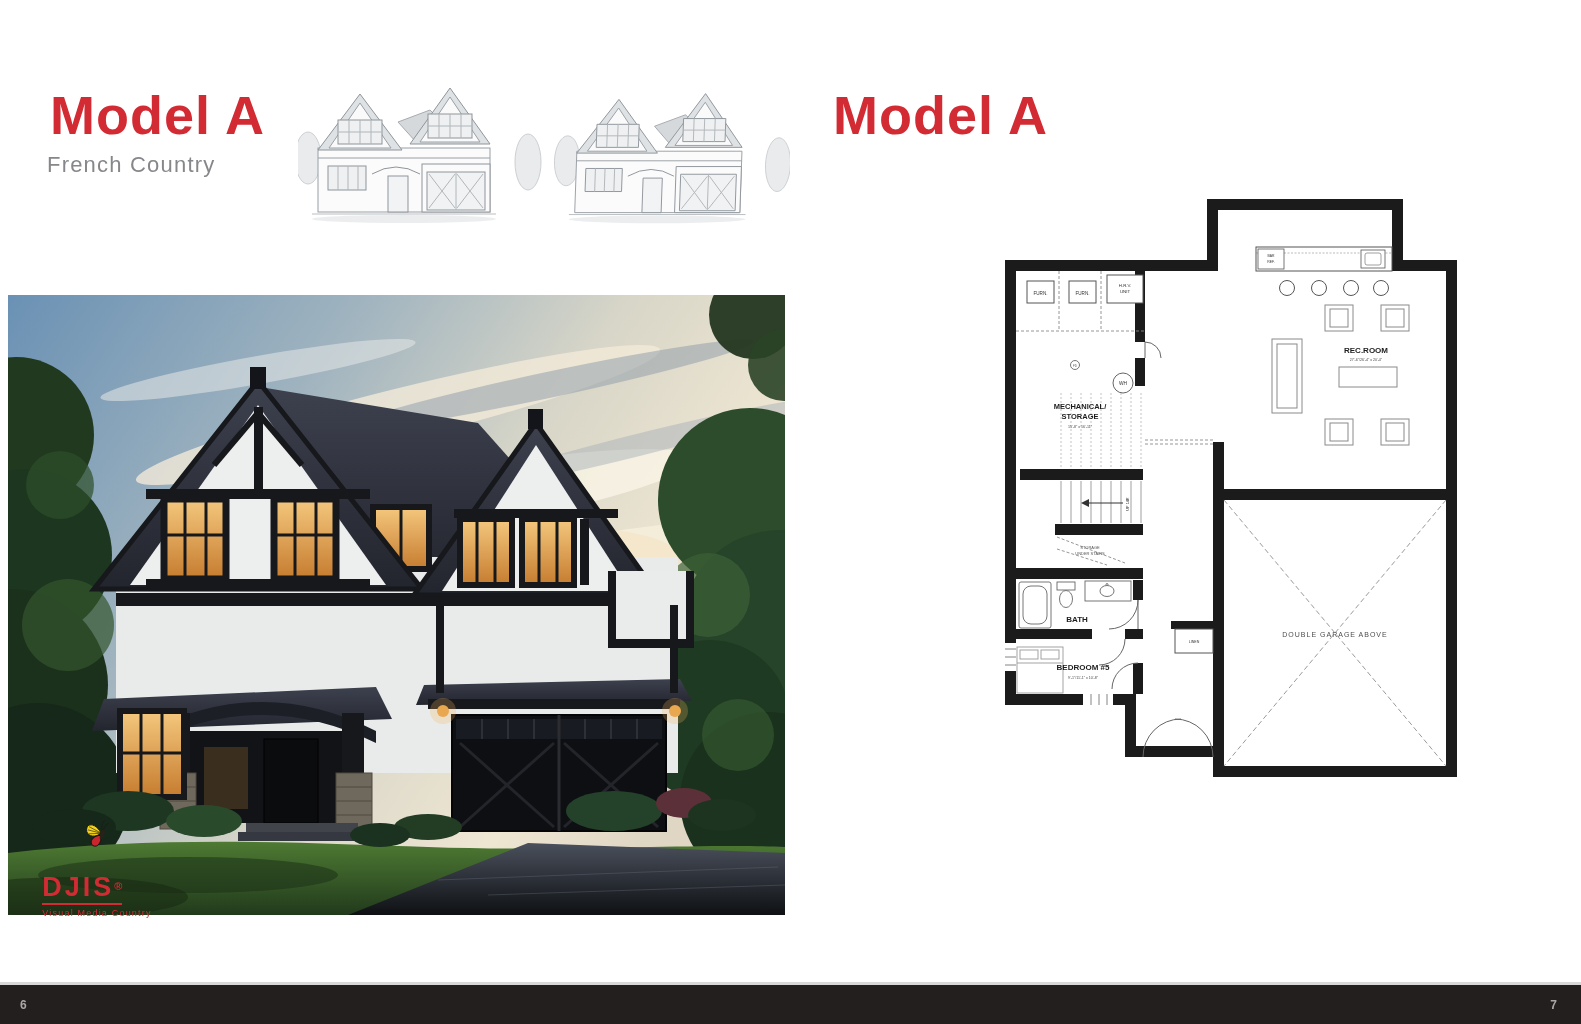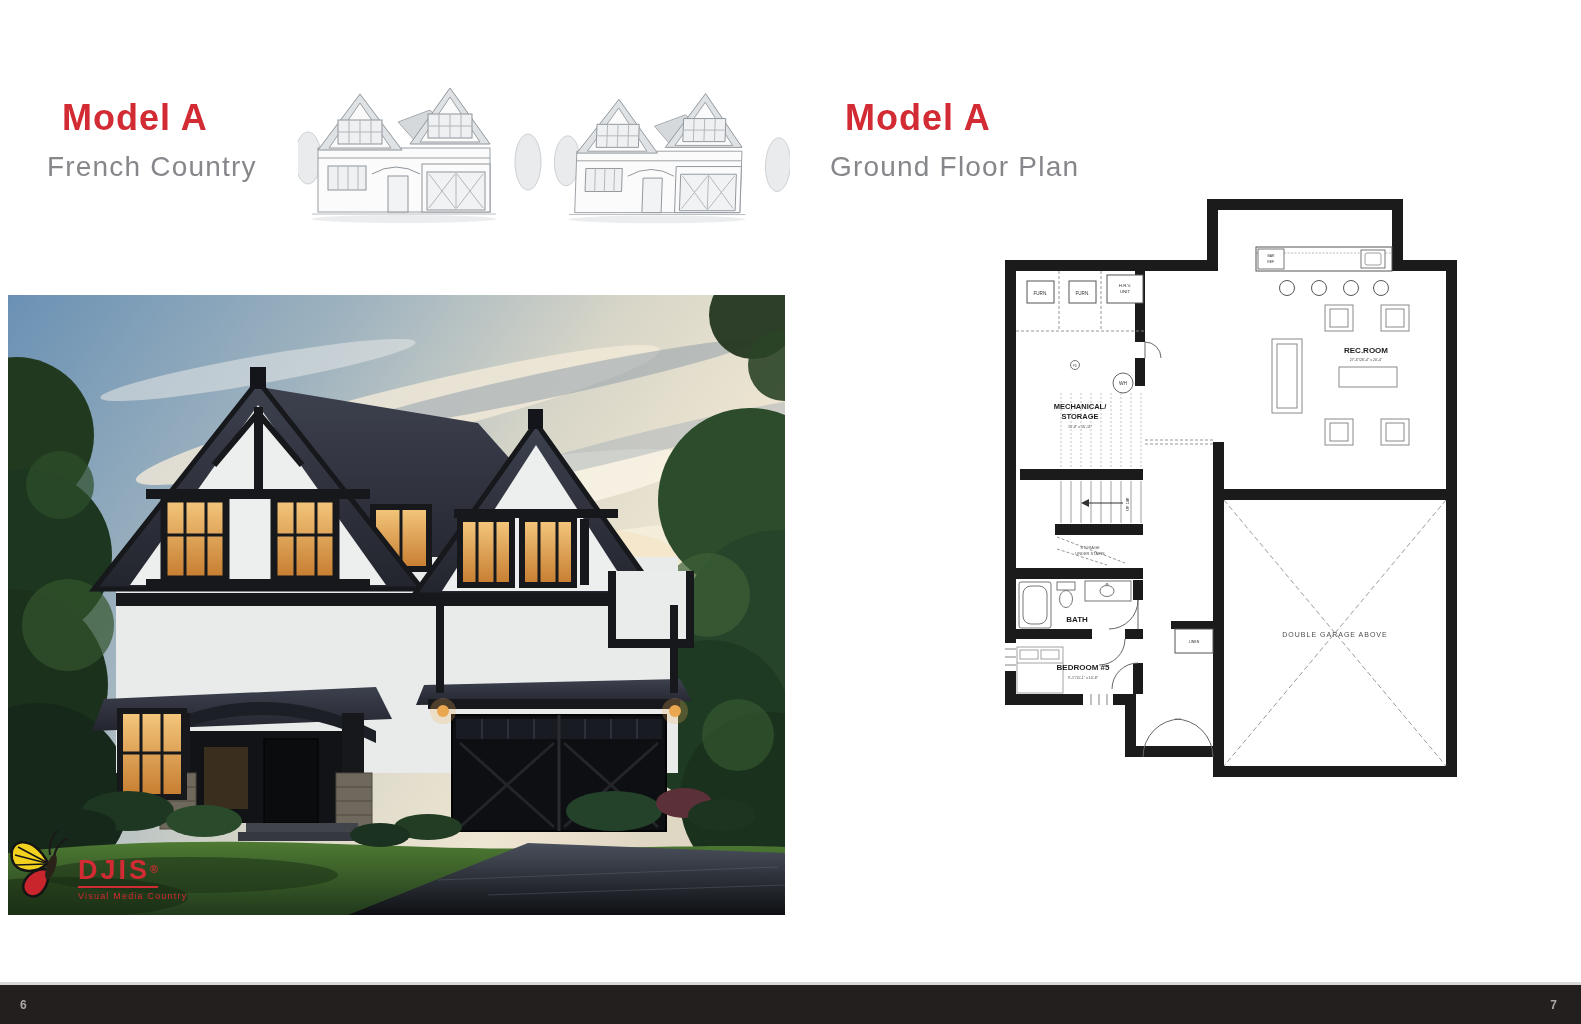--- a/index.html
+++ b/index.html
@@ -2,27 +2,27 @@
 <html><head>
 <meta charset="utf-8">
 <style>
   html,body{margin:0;padding:0;background:#ffffff;}
   .canvas{position:relative;width:1581px;height:1024px;background:#fff;overflow:hidden;
           font-family:"Liberation Sans",sans-serif;}
   svg{font-family:"Liberation Sans",sans-serif;}
   .title-block{position:absolute;}
   .title-block.left{left:47px;top:84px;}
   .title-block.right{left:830px;top:84px;}
-  h1.model{font-size:36px;font-weight:700;color:#d22b33;margin:15px;letter-spacing:1px;line-height:1.05;}
-  h2.sub{font-size:28px;color:#85878a;margin:9px 0 16px;letter-spacing:1.2px;font-weight:400;line-height:1.05;}
+  h1.model{font-size:54px;font-weight:700;color:#d22b33;margin:3px;letter-spacing:1px;line-height:1.05;}
+  h2.sub{font-size:22px;color:#85878a;margin:9px 0 16px;letter-spacing:1.2px;font-weight:400;line-height:1.05;}
   .sketches{position:absolute;left:298px;top:78px;width:492px;height:156px;}
   .photo{position:absolute;left:8px;top:295px;width:777px;height:620px;}
   .photo svg,.sketches svg,.plan svg{width:100%;height:100%;display:block;}
   .plan{position:absolute;left:995px;top:197px;width:470px;height:594px;}
-  .logo{position:absolute;left:4px;top:818px;width:190px;height:100px;display:flex;align-items:center;z-index:4;}
+  .logo{position:absolute;left:4px;top:818px;width:190px;height:100px;display:flex;align-items:center;z-index:4;flex-direction:column;}
   .logo-text{margin-left:-4px;margin-top:22px;}
   .brand-row{white-space:nowrap;border-bottom:2px solid #d22b33;padding-bottom:2px;display:inline-block;}
   .brand{color:#d22b33;font-size:27px;font-weight:700;letter-spacing:3px;line-height:1;}
   .brand-reg{color:#d22b33;font-size:11px;vertical-align:super;font-weight:700;}
   .tagline{color:#d22b33;font-size:9px;letter-spacing:1.2px;margin-top:3px;}
   .footer{position:absolute;left:0;bottom:0;width:100%;height:42px;background:#241f1f;
           border-top:3px solid #d8d8d8;box-sizing:border-box;}
   .pagenum{position:absolute;top:50%;transform:translateY(-50%);color:#a9a6a6;font-size:12px;font-weight:700;}
   .pagenum.pleft{left:20px;}
   .pagenum.pright{right:24px;}
@@ -32,21 +32,20 @@
 
 <div class="canvas">
 
   <div class="title-block left">
     <h1 class="model">Model A</h1>
     <h2 class="sub">French Country</h2>
   </div>
 
   <div class="title-block right">
     <h1 class="model">Model A</h1>
-    <h2 class="sub">Ground Floor Plan</h2>
   </div>
 
   <div class="sketches">
     <svg viewBox="0 0 492 156">
       <defs>
         <g id="sketch-house" stroke="#9aa0a5" stroke-width="1" fill="none">
           <ellipse cx="10" cy="80" rx="13" ry="26" fill="#e9ebec" stroke="#ccd0d3"></ellipse>
           <ellipse cx="230" cy="84" rx="13" ry="28" fill="#e9ebec" stroke="#ccd0d3"></ellipse>
           <polygon points="100,44 132,32 154,54 118,64" fill="#d6d9dc" stroke="#a7abb0"></polygon>
           <rect x="20" y="70" width="172" height="64" fill="#fbfbfb"></rect>

